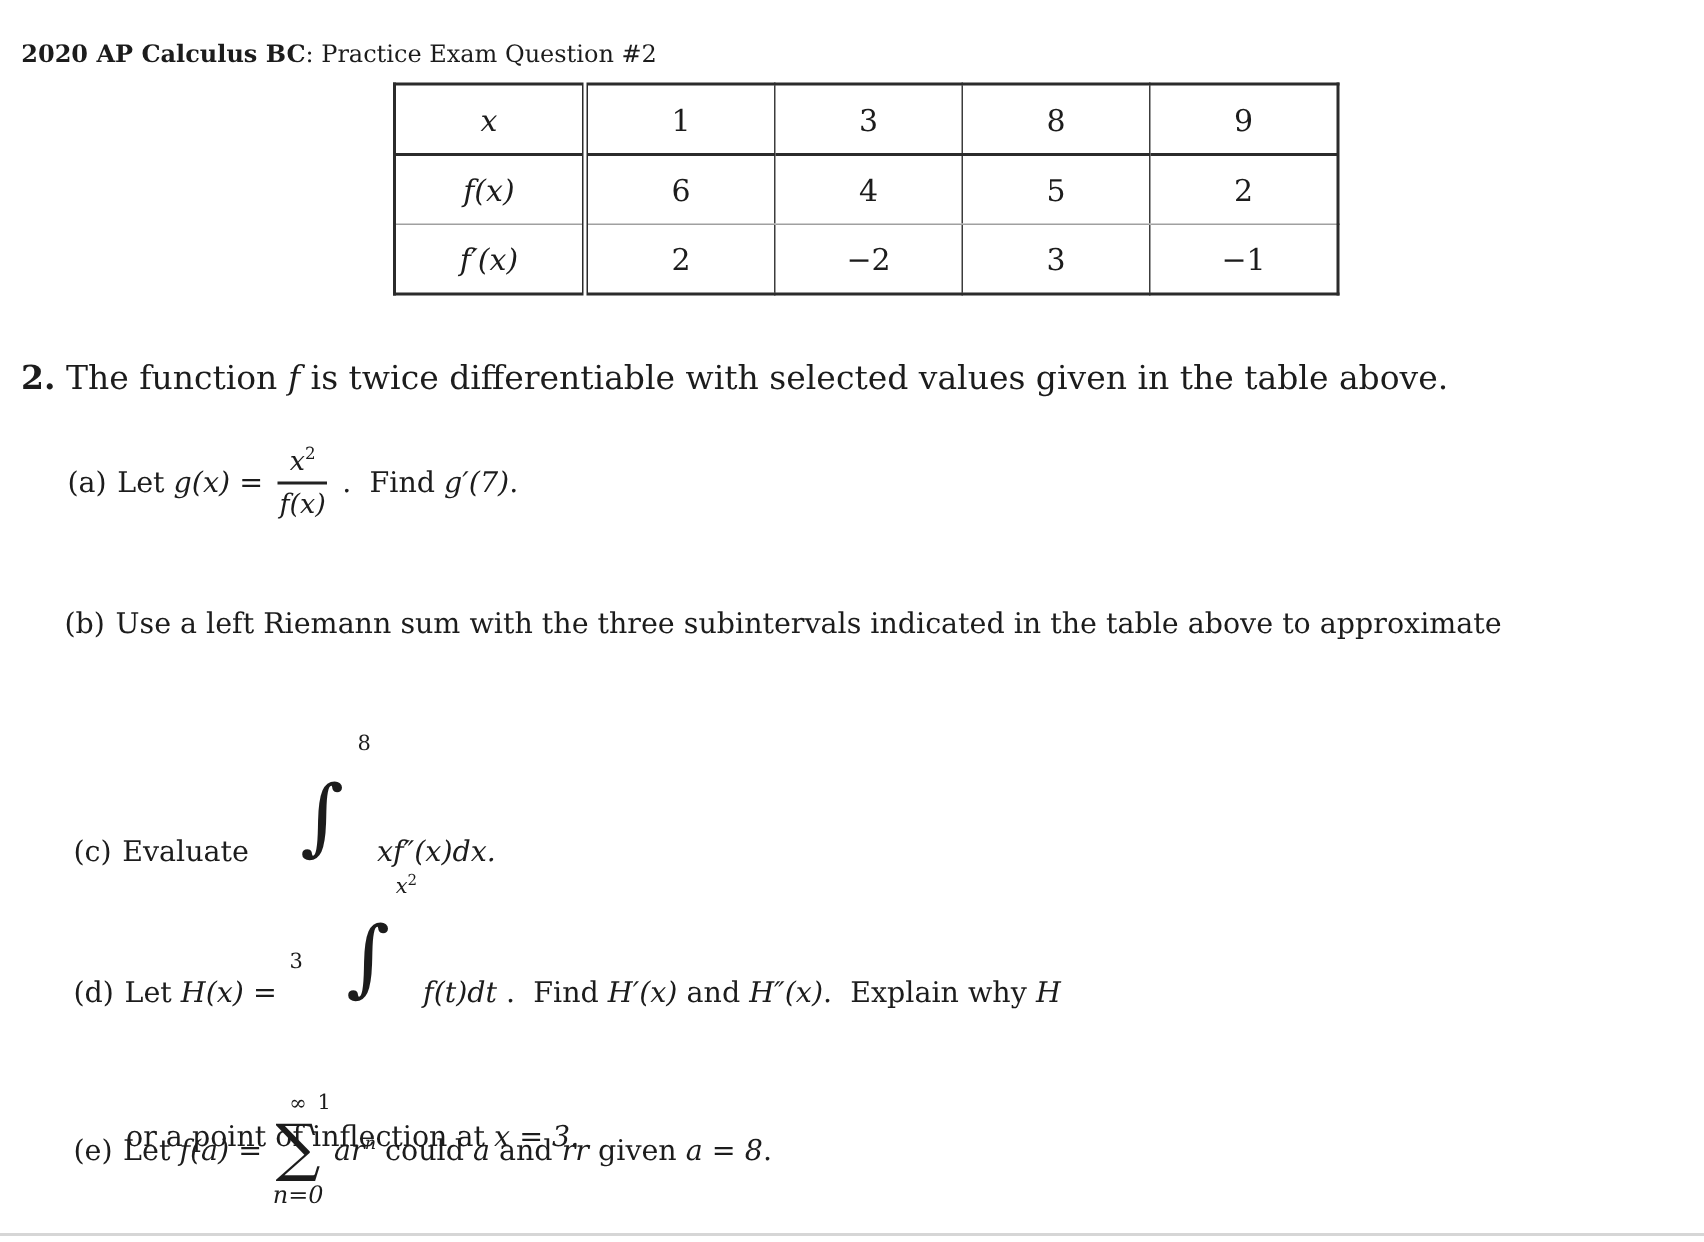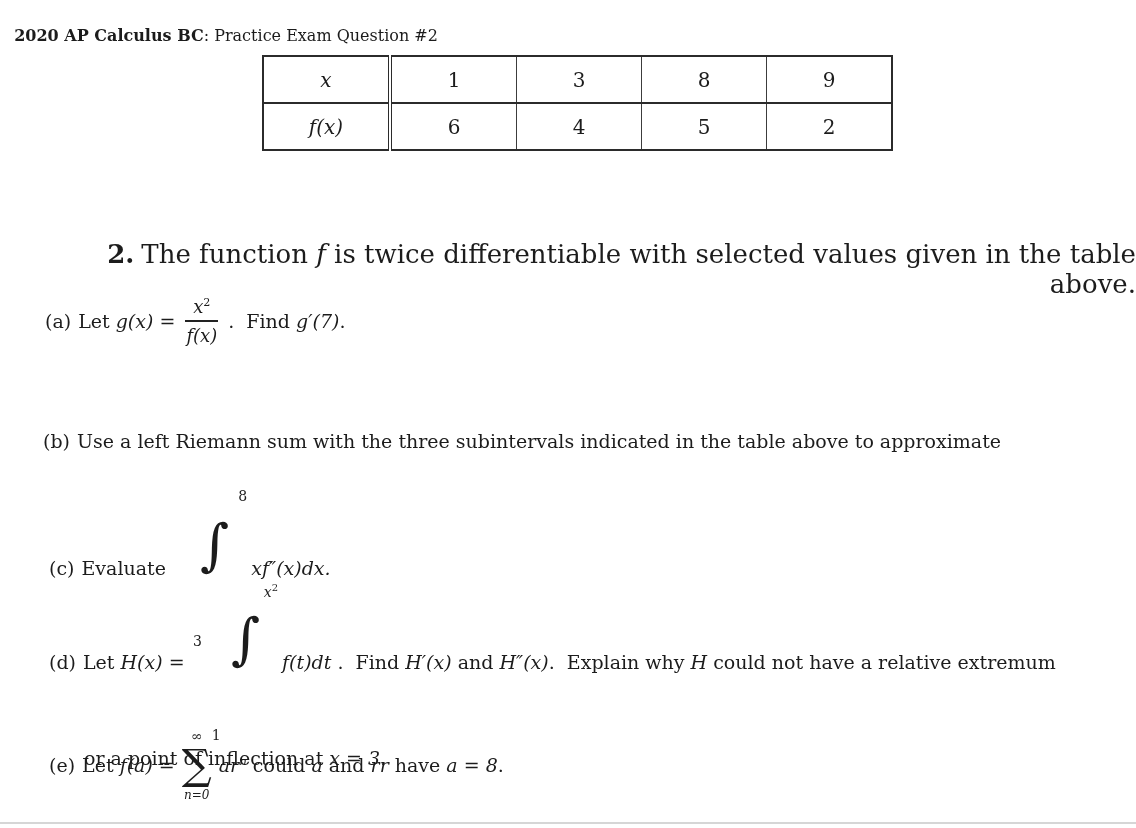--- a/index.html
+++ b/index.html
@@ -32,59 +32,59 @@
   }
   table.qtable td.lbl {
     font-style: italic;
     border-left: none;
     border-right: 4px double #2b2b2b;
   }
   table.qtable tr.hdr td { border-bottom: 2px solid #2b2b2b; }
   table.qtable tr.mid td { border-bottom: 1px solid #a0a0a0; }
 
   
-  #intro { left: 14px; top: 239px; font-size: 26px; text-align: right; }
+  #intro { left: 14px; top: 239px; font-size: 22px; text-align: right; }
   #intro .num { font-weight: bold; margin-right: 7px; }
 
   
   .mi { font-style: italic; }
   .row { display: flex; align-items: center; }
   .row span { white-space: pre; }
   .plabel { margin-right: 7px; }
   sup { font-size: 0.62em; }
 
   
   #part-a { left: 45px; top: 296px; font-size: 19px; }
   .frac { display: inline-flex; flex-direction: column; align-items: center; margin: 0 5px; }
   .frac .num { padding: 0 8px 3px; border-bottom: 2px solid #222; font-size: 18px; }
   .frac .den { padding: 3px 6px 0; font-size: 18px; }
 
   
-  #part-b { left: 43px; top: 401px; font-size: 19px; line-height: 30px; margin-top: 25px; }
+  #part-b { left: 43px; top: 401px; font-size: 19px; line-height: 30px; }
   #part-b .line2 { margin-left: 41px; }
 
   
   .integral { position: relative; display: inline-block; margin: 0 6px 0 10px; padding: 4px 16px 6px 0; }
   .int-glyph { font-size: 56px; line-height: 0.95; font-weight: 300; }
   .int-sup { position: absolute; top: -4px; right: -2px; font-size: 14px; }
   .int-sub { position: absolute; bottom: -6px; left: 17px; font-size: 14px; }
   .int-sup sup { font-size: 10px; }
 
   
   #part-c { left: 49px; top: 492px; font-size: 19px; }
 
   
   #part-d { left: 49px; top: 586px; font-size: 19px; }
   #part-d .line2 { margin-left: 35px; margin-top: 10px; }
 
   
   .sum { display: inline-flex; flex-direction: column; align-items: center; margin: 0 7px; line-height: 1; }
   .sum-top { font-size: 14px; margin-bottom: 1px; }
   .sum-sym { font-size: 42px; }
-  .sum-bot { font-size: 12px; margin-top: 3px; }
+  .sum-bot { font-size: 16px; margin-top: 3px; }
 
   
   #part-e { left: 49px; top: 729px; font-size: 19px; }
 
   
   #bottom-rule { left: 0; top: 822px; width: 1136px; height: 2px; background: #d6d6d6; }
 </style>
 </head>
 <body>
 
@@ -102,20 +102,27 @@
       <td>8</td>
       <td>9</td>
     </tr>
     <tr class="mid">
       <td class="lbl">f(x)</td>
       <td>6</td>
       <td>4</td>
       <td>5</td>
       <td>2</td>
     </tr>
+    <tr>
+      <td class="lbl">f′(x)</td>
+      <td>2</td>
+      <td>−2</td>
+      <td>3</td>
+      <td>−1</td>
+    </tr>
   </tbody>
     </table>
 </div>
 
 <div class="abs" id="intro">
   <span class="num">2.</span><span>The function </span><span class="mi">f</span><span> is twice differentiable with selected values given in the table above.</span>
 </div>
 
 <div class="abs row" id="part-a">
   <span class="plabel">(a)</span>
@@ -157,21 +164,20 @@
       <span class="int-sup"><span class="mi">x</span><sup>2</sup></span>
       <span class="int-sub">1</span>
     </span>
     <span class="mi">f(t)dt</span>
     <span> .  Find </span>
     <span class="mi">H′(x)</span>
     <span> and </span>
     <span class="mi">H″(x)</span>
     <span>.  Explain why </span>
     <span class="mi">H</span>
-    <span> could not have a relative extremum</span>
   </div>
   <div class="line2">
     <span>or a point of inflection at </span><span class="mi">x = 3.</span>
   </div>
 </div>
 
 <div class="abs row" id="part-e">
   <span class="plabel">(e)</span>
   <span>Let </span>
   <span class="mi">f(a) =</span>
@@ -179,18 +185,18 @@
     <span class="sum-top">∞</span>
     <span class="sum-sym">∑</span>
     <span class="sum-bot mi">n=0</span>
   </span>
   <span class="mi"><span>ar</span><sup>n</sup></span>
   <span> could </span>
   <span class="mi">a</span>
   <span> and </span>
   <span class="mi">r</span>
   <span class="mi">r</span>
-  <span> have </span>
+  <span> given </span>
   <span class="mi">a = 8</span>
   <span>.</span>
 </div>
 
 <div class="abs" id="bottom-rule"></div>
 
 </body></html>

